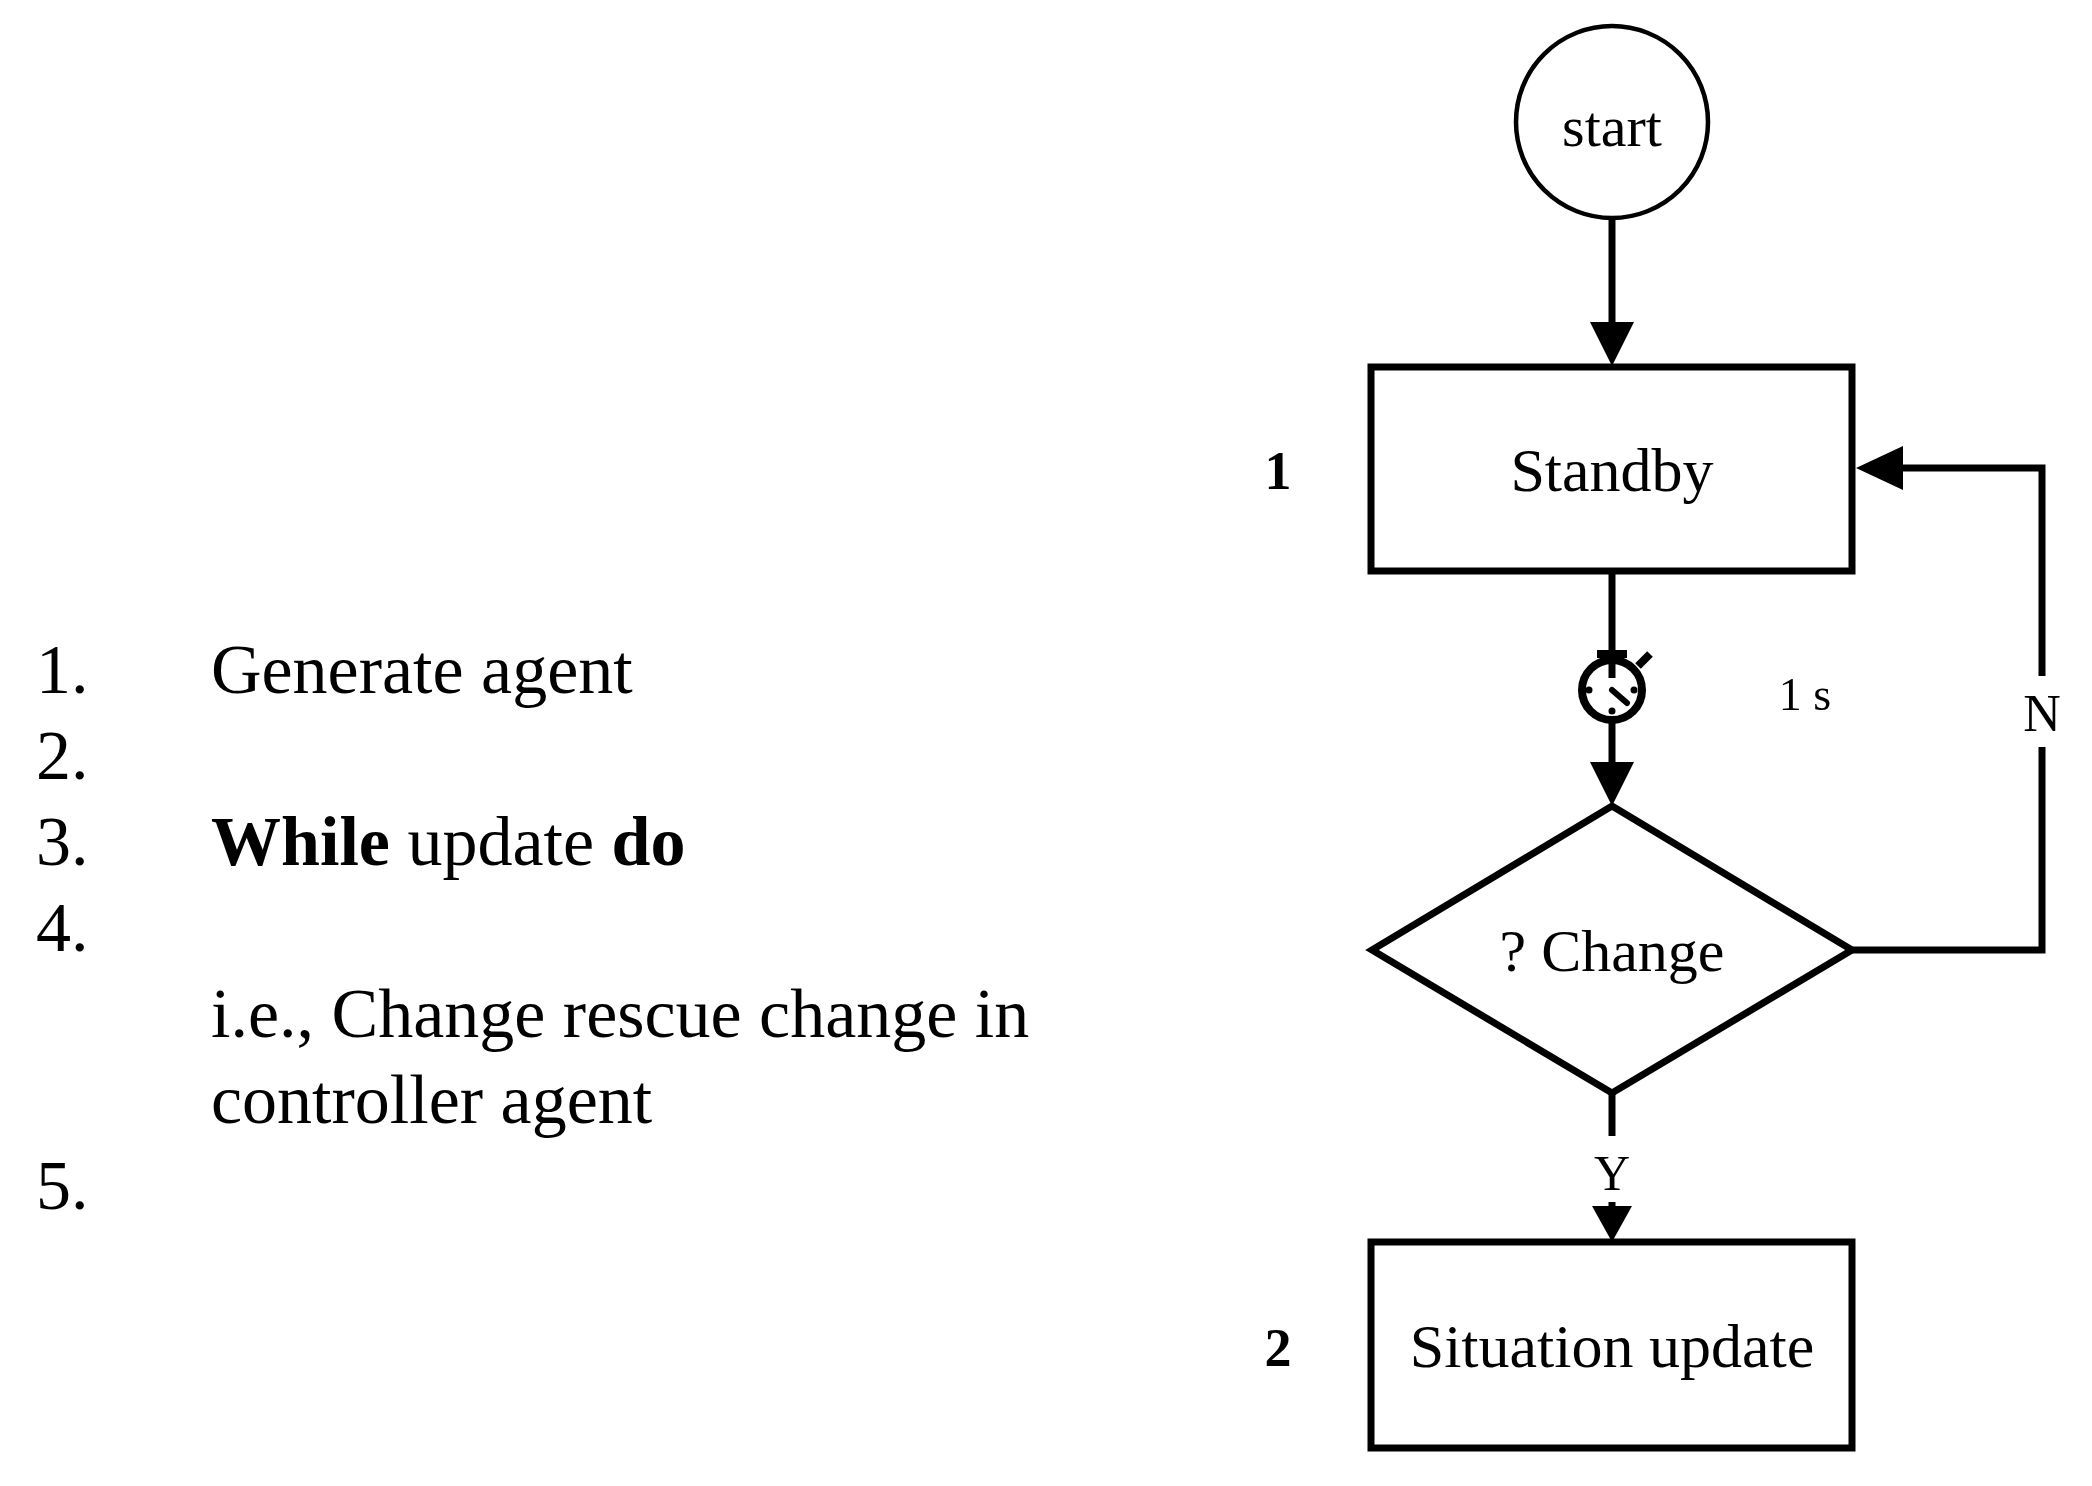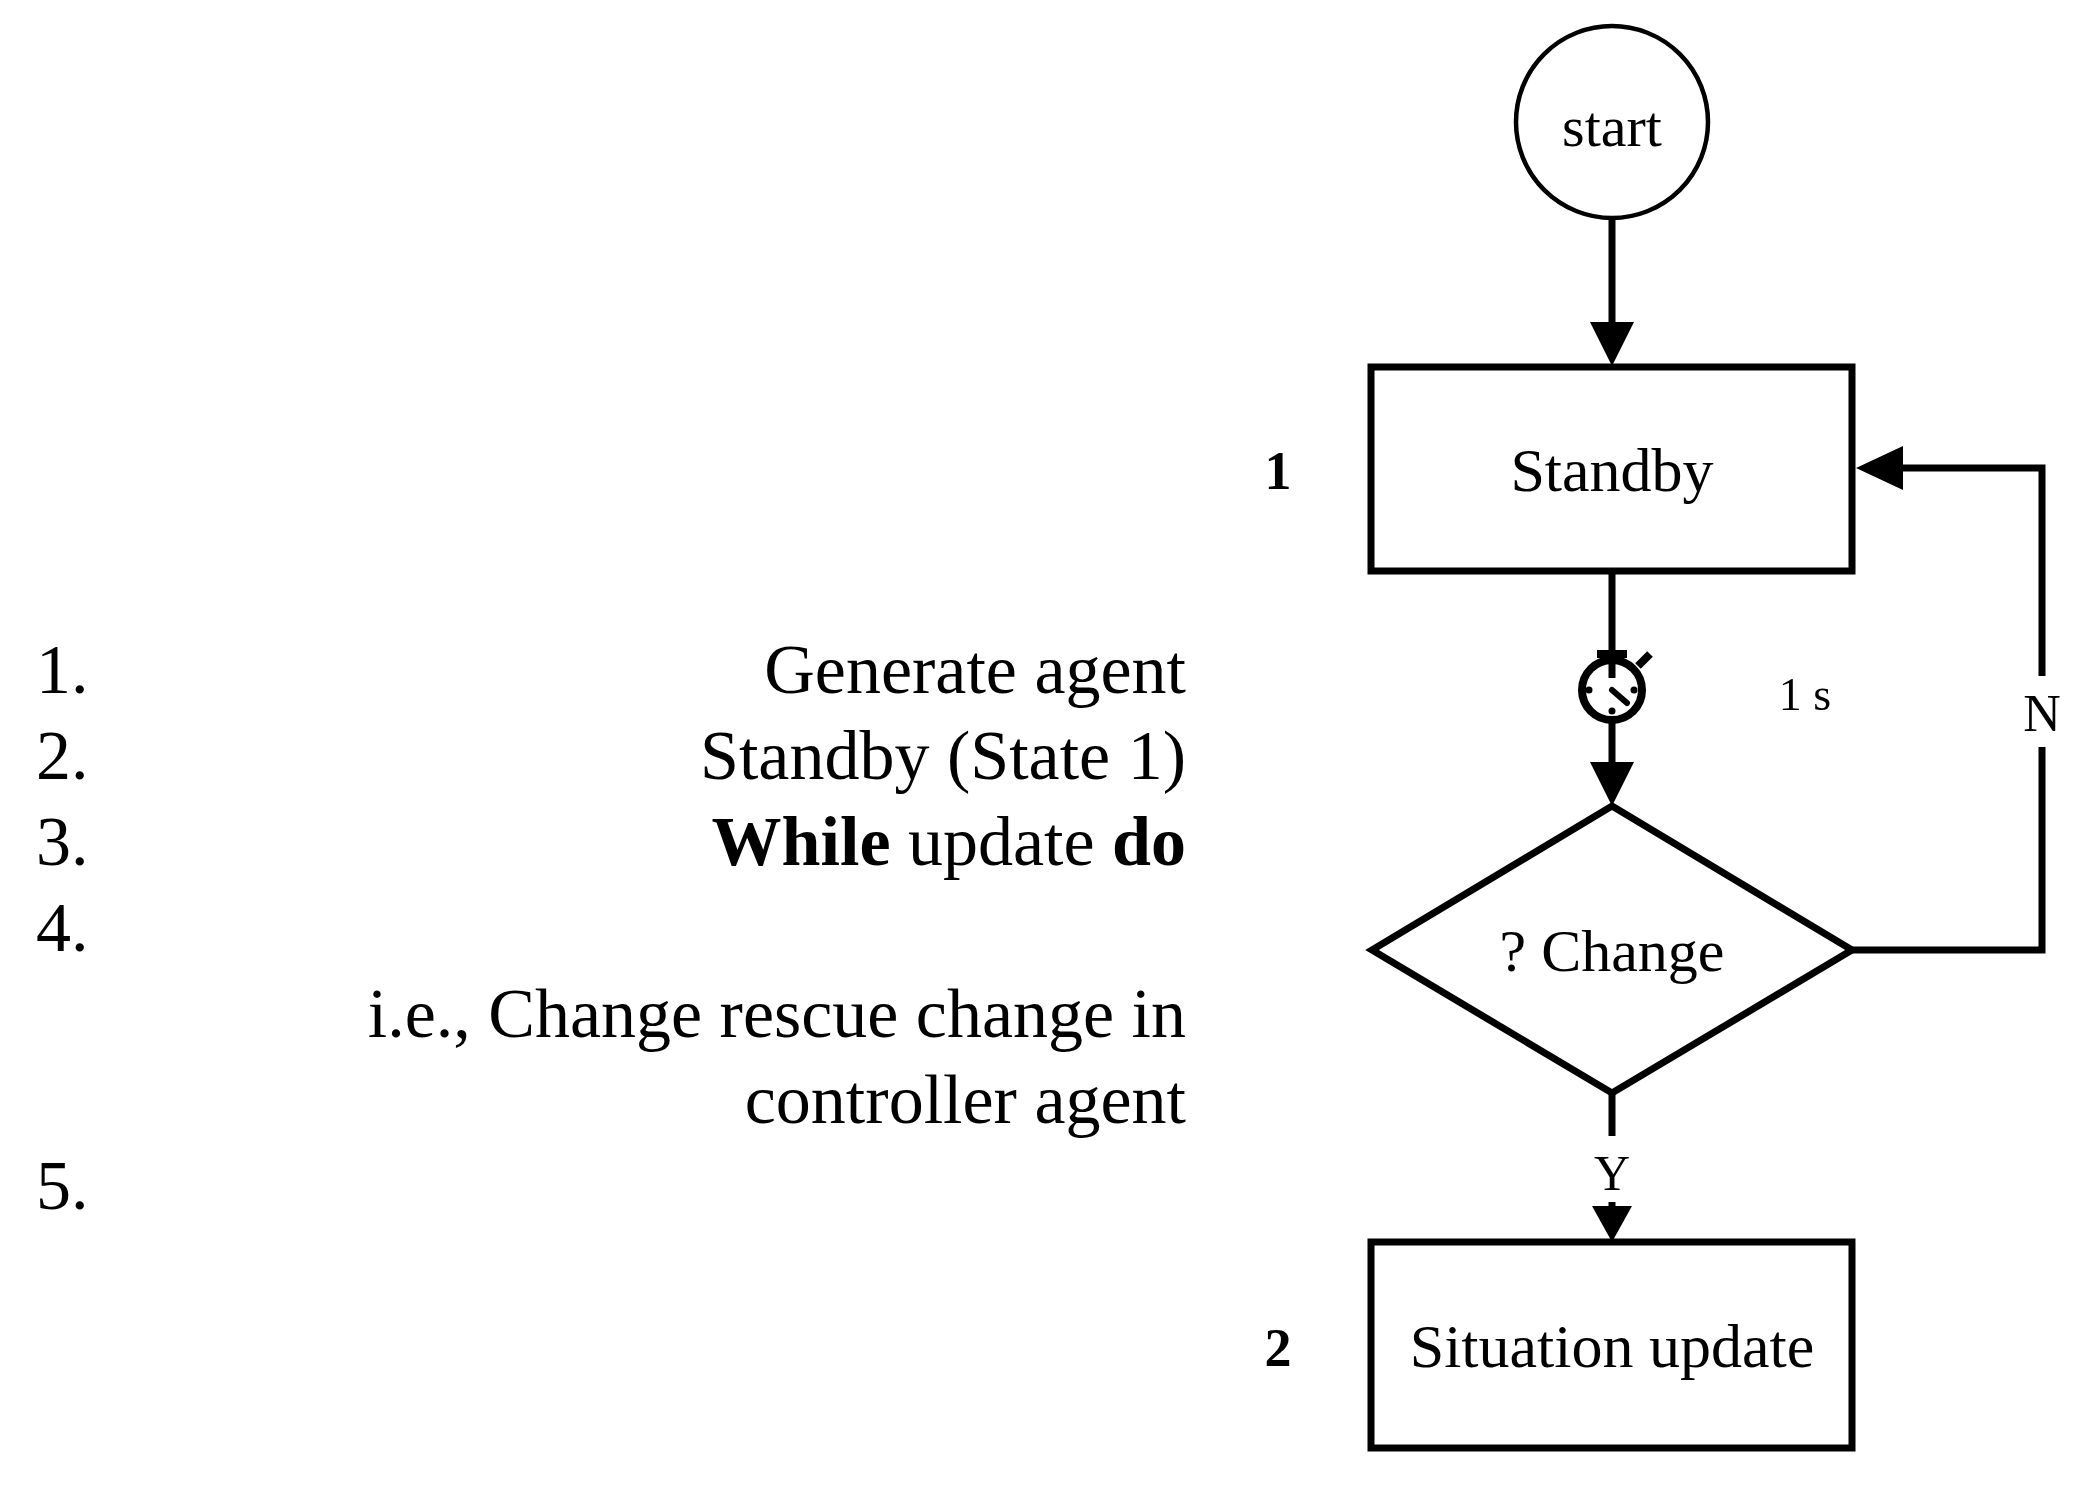--- a/index.html
+++ b/index.html
@@ -21,21 +21,21 @@
     width: 1150px;
     font-size: 70px;
     line-height: 86px;
     color: #000;
   }
   .pc-row { display: flex; }
   .pc-num {
     flex: 0 0 175px;
     text-align: left;
   }
-  .pc-text { flex: 1 1 auto; white-space: nowrap; text-align: right; }
+  .pc-text { flex: 1 1 auto; white-space: nowrap; }
   .b { font-weight: bold; }
 
   
   .flow-svg {
     position: absolute;
     left: 0; top: 0;
     width: 2092px;
     height: 1486px;
   }
   .flow-svg text {
@@ -52,21 +52,20 @@
 
 <div class="page">
 
   <div class="pseudocode">
     <div class="pc-row">
       <span class="pc-num">1.</span>
       <span class="pc-text">Generate agent</span>
     </div>
     <div class="pc-row">
       <span class="pc-num">2.</span>
-      <span class="pc-text">Standby (State 1)</span>
     </div>
     <div class="pc-row">
       <span class="pc-num">3.</span>
       <span class="pc-text"><span class="b">While</span><span> update </span><span class="b">do</span></span>
     </div>
     <div class="pc-row">
       <span class="pc-num">4.</span>
     </div>
     <div class="pc-row">
       <span class="pc-num"></span>

